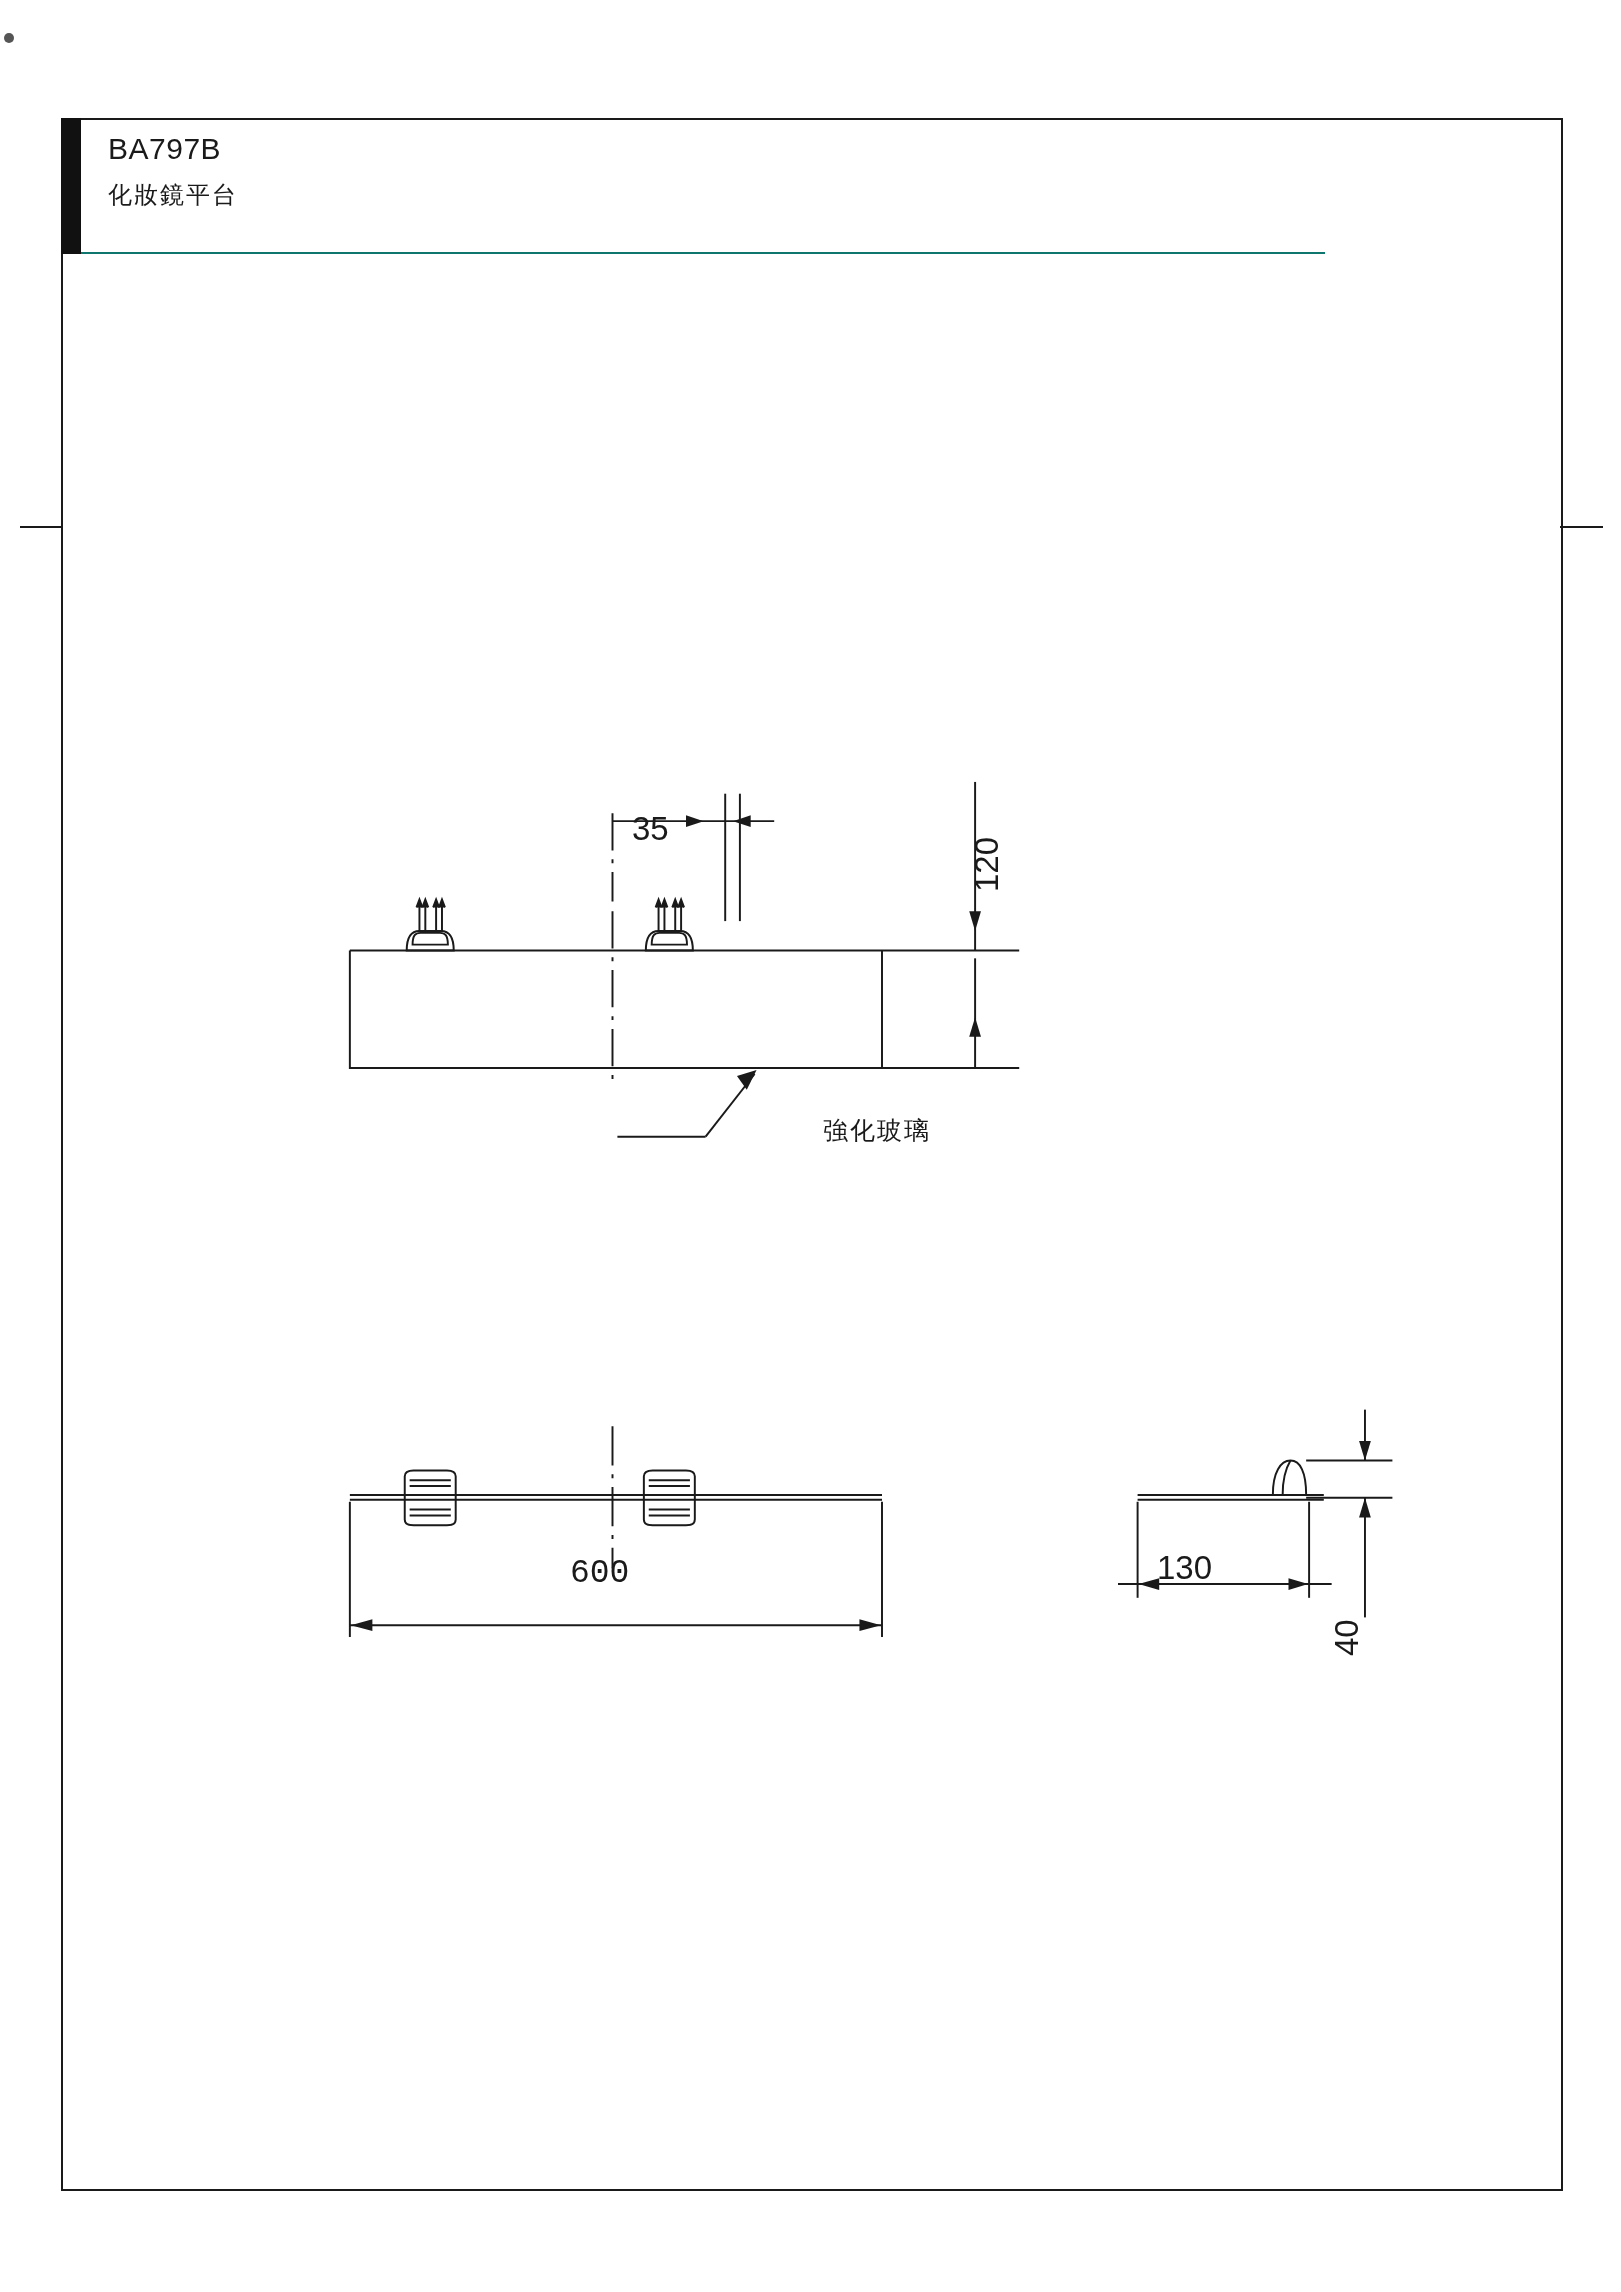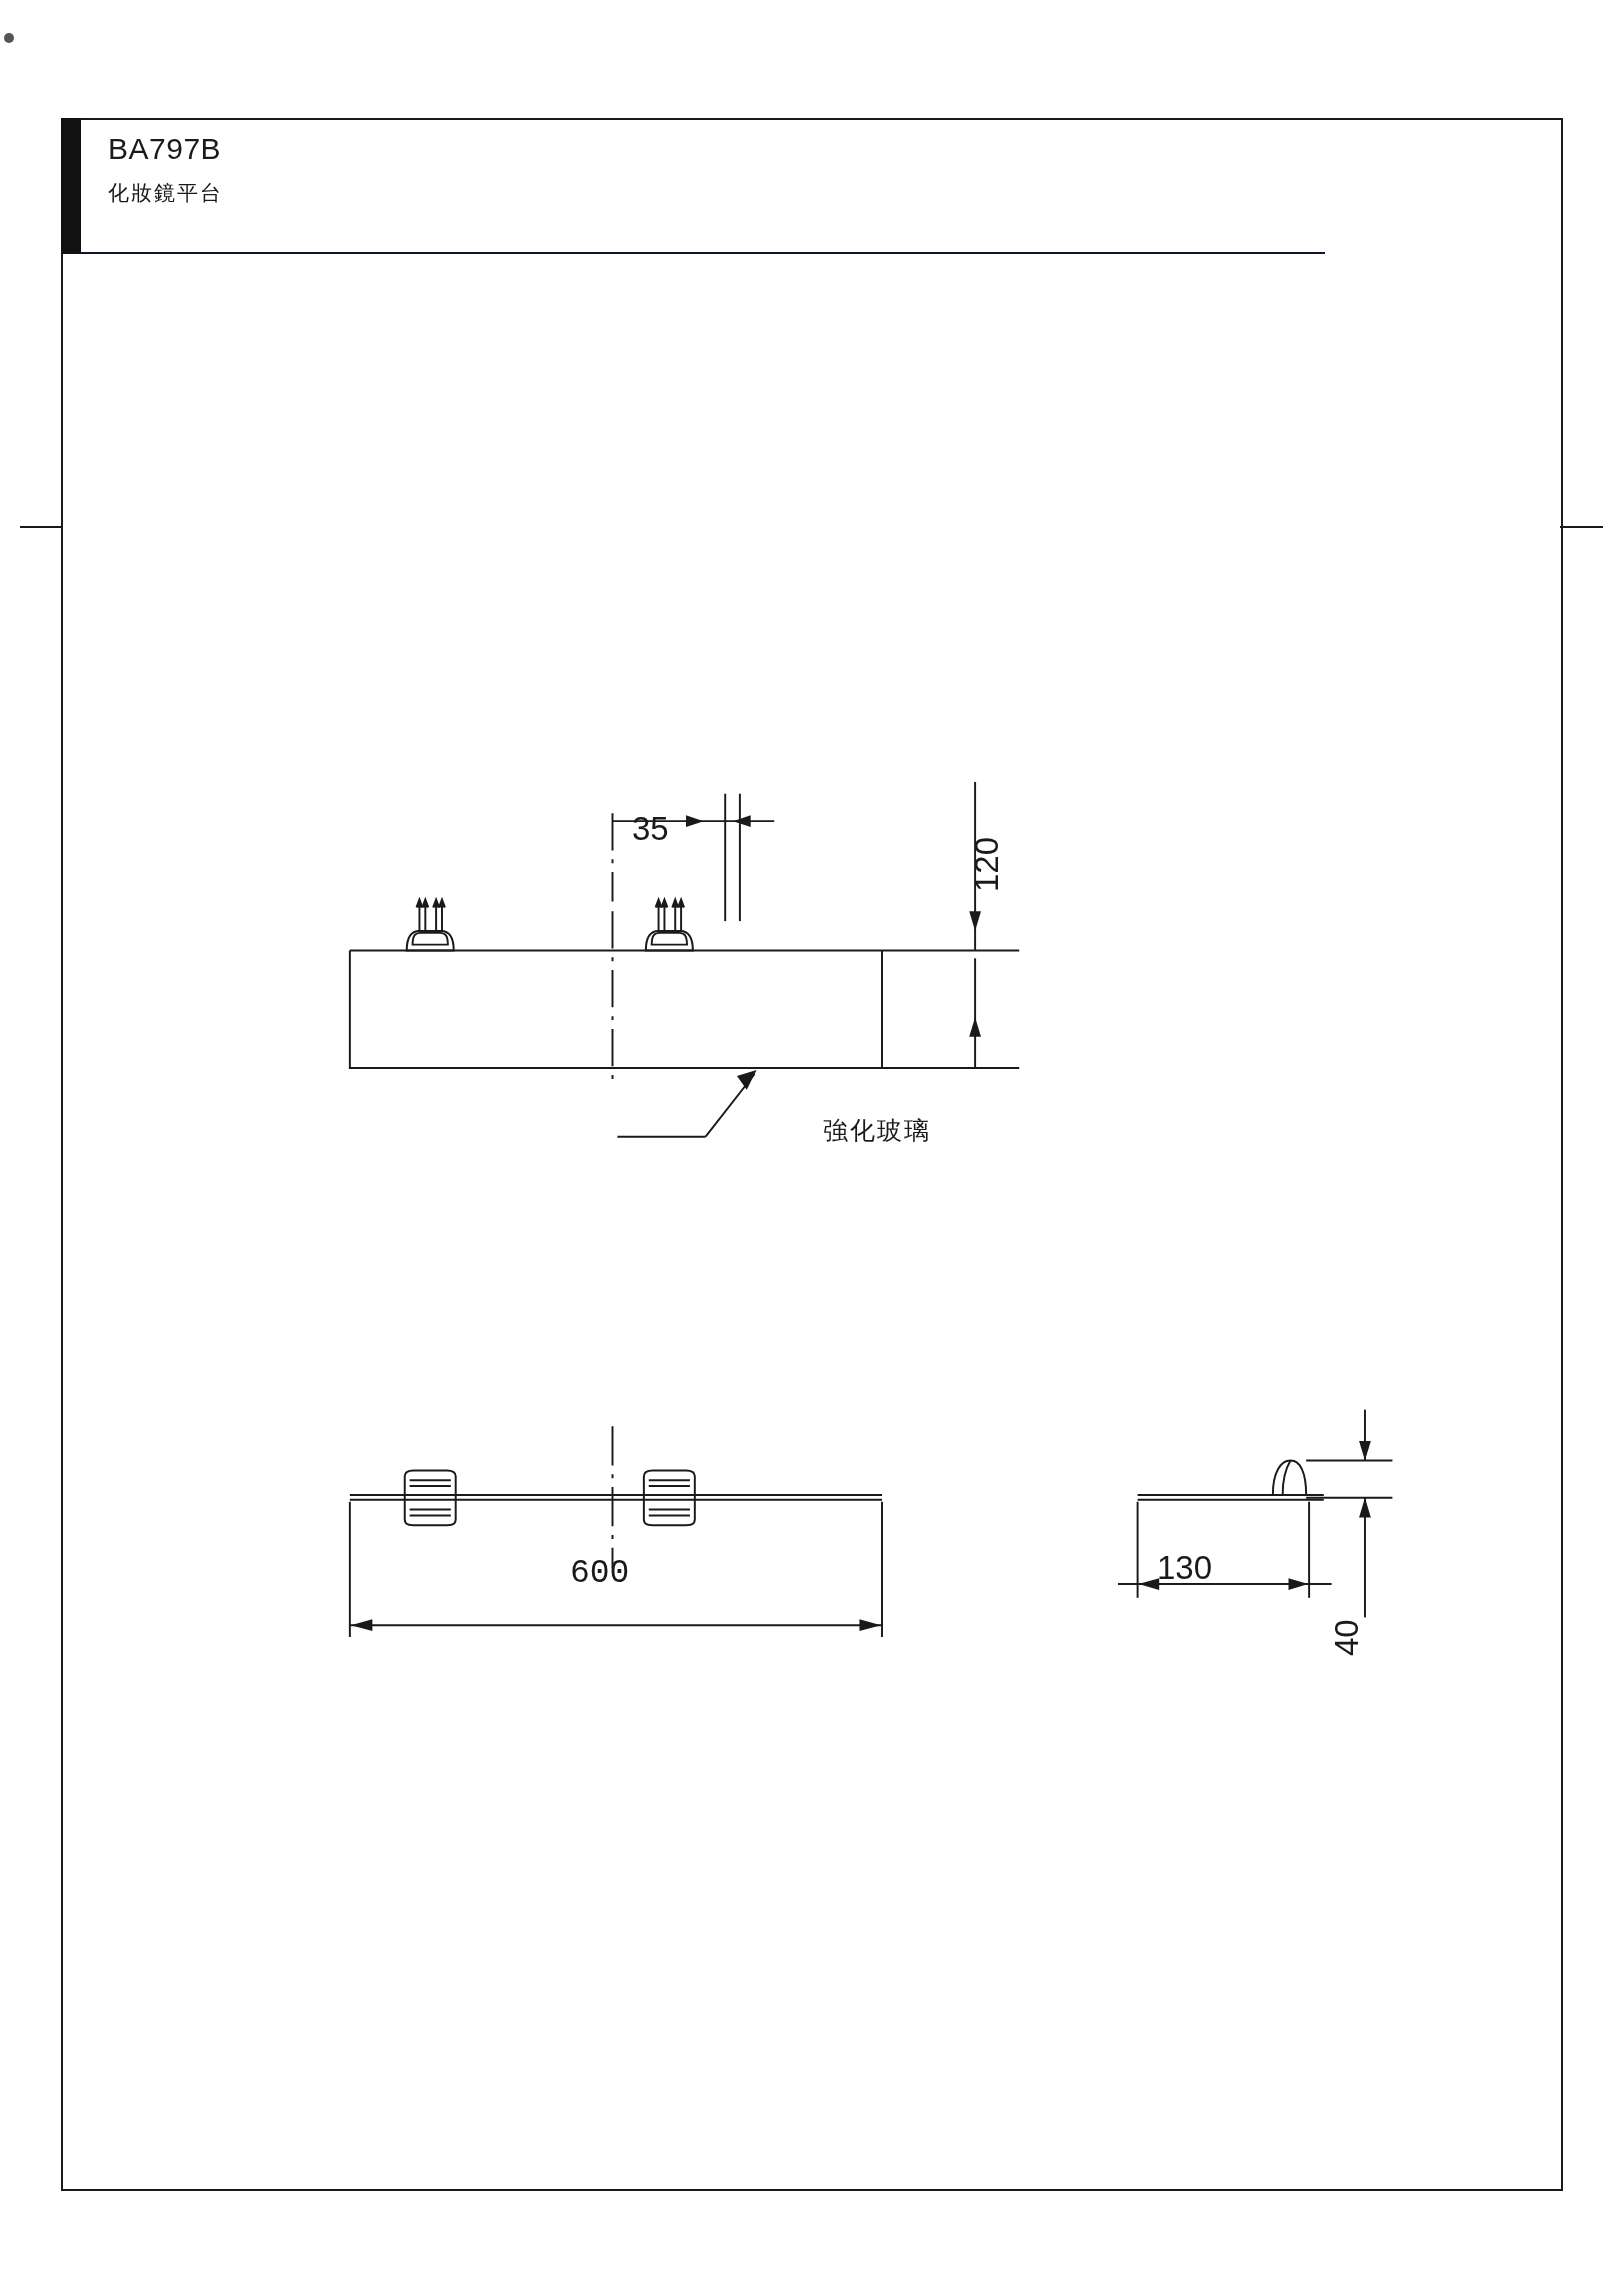--- a/index.html
+++ b/index.html
@@ -38,21 +38,21 @@
   .tick-corner { left: 3.9px; top: 33px; width: 9.8px; height: 9.8px; background: #555; border-radius: 50%; }
 
   
   .title-block {
     position: absolute;
     left: 61px;
     top: 118px;
     width: 1264px;
     height: 136px;
     box-sizing: border-box;
-    border-bottom: 2px solid #0f172a;
+    border-bottom: 2px solid #0f766e;
   }
   .title-bar {
     position: absolute;
     left: 0;
     top: 0;
     width: 19.6px;
     height: 136px;
     background: #111111;
   }
   .title-code {
@@ -60,21 +60,21 @@
     left: 47px;
     top: 13.7px;
     font-size: 30px;
     letter-spacing: 0.5px;
     white-space: nowrap;
   }
   .title-name {
     position: absolute;
     left: 47px;
     top: 61px;
-    font-size: 21px;
+    font-size: 24px;
     letter-spacing: 2px;
     white-space: nowrap;
   }
 
   
   .dwg { position: absolute; }
 
   svg { position: absolute; overflow: visible; }
 
   .lbl {

